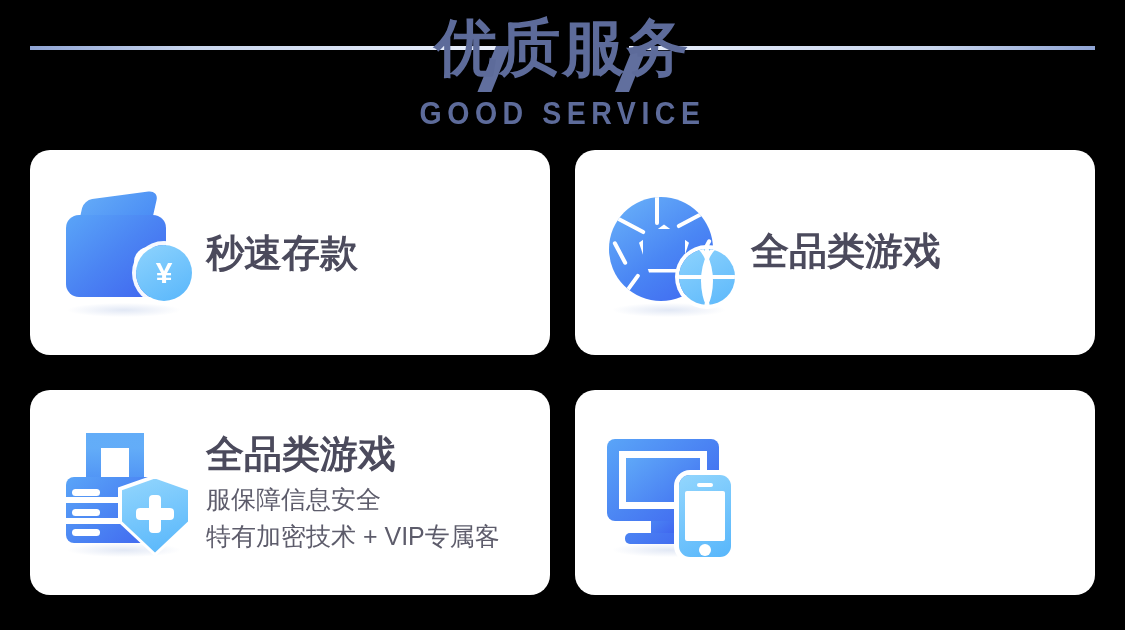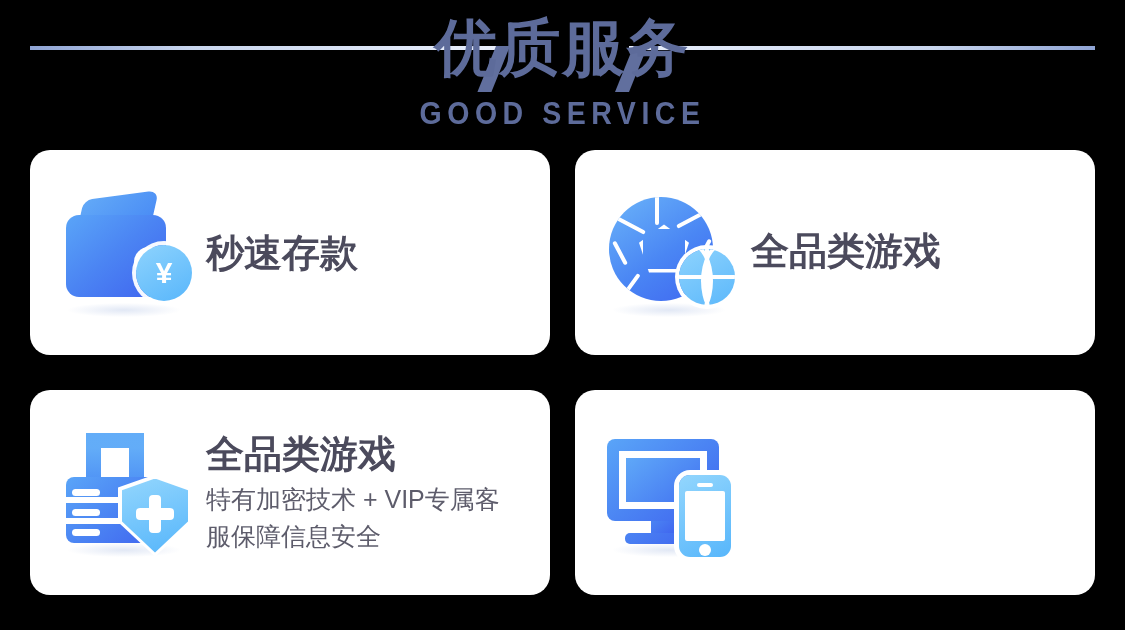--- a/index.html
+++ b/index.html
@@ -434,22 +434,22 @@
       <div class="lock-stripe ls2"></div>
       <div class="lock-stripe ls3"></div>
       <div class="shield-ring"></div>
       <div class="shield"></div>
       <div class="shield-cross-v"></div>
       <div class="shield-cross-h"></div>
     </div>
     <div class="card-text">
       <div class="card-title">全品类游戏</div>
       <div class="card-desc">
+        <div>服保障信息安全</div>
         <div>特有加密技术 + VIP专属客</div>
-        <div>服保障信息安全</div>
       </div>
     </div>
   </div>
 
   <div class="card">
     <div class="card-icon">
       <div class="icon-shadow"></div>
       <div class="monitor">
         <div class="monitor-screen"></div>
       </div>

